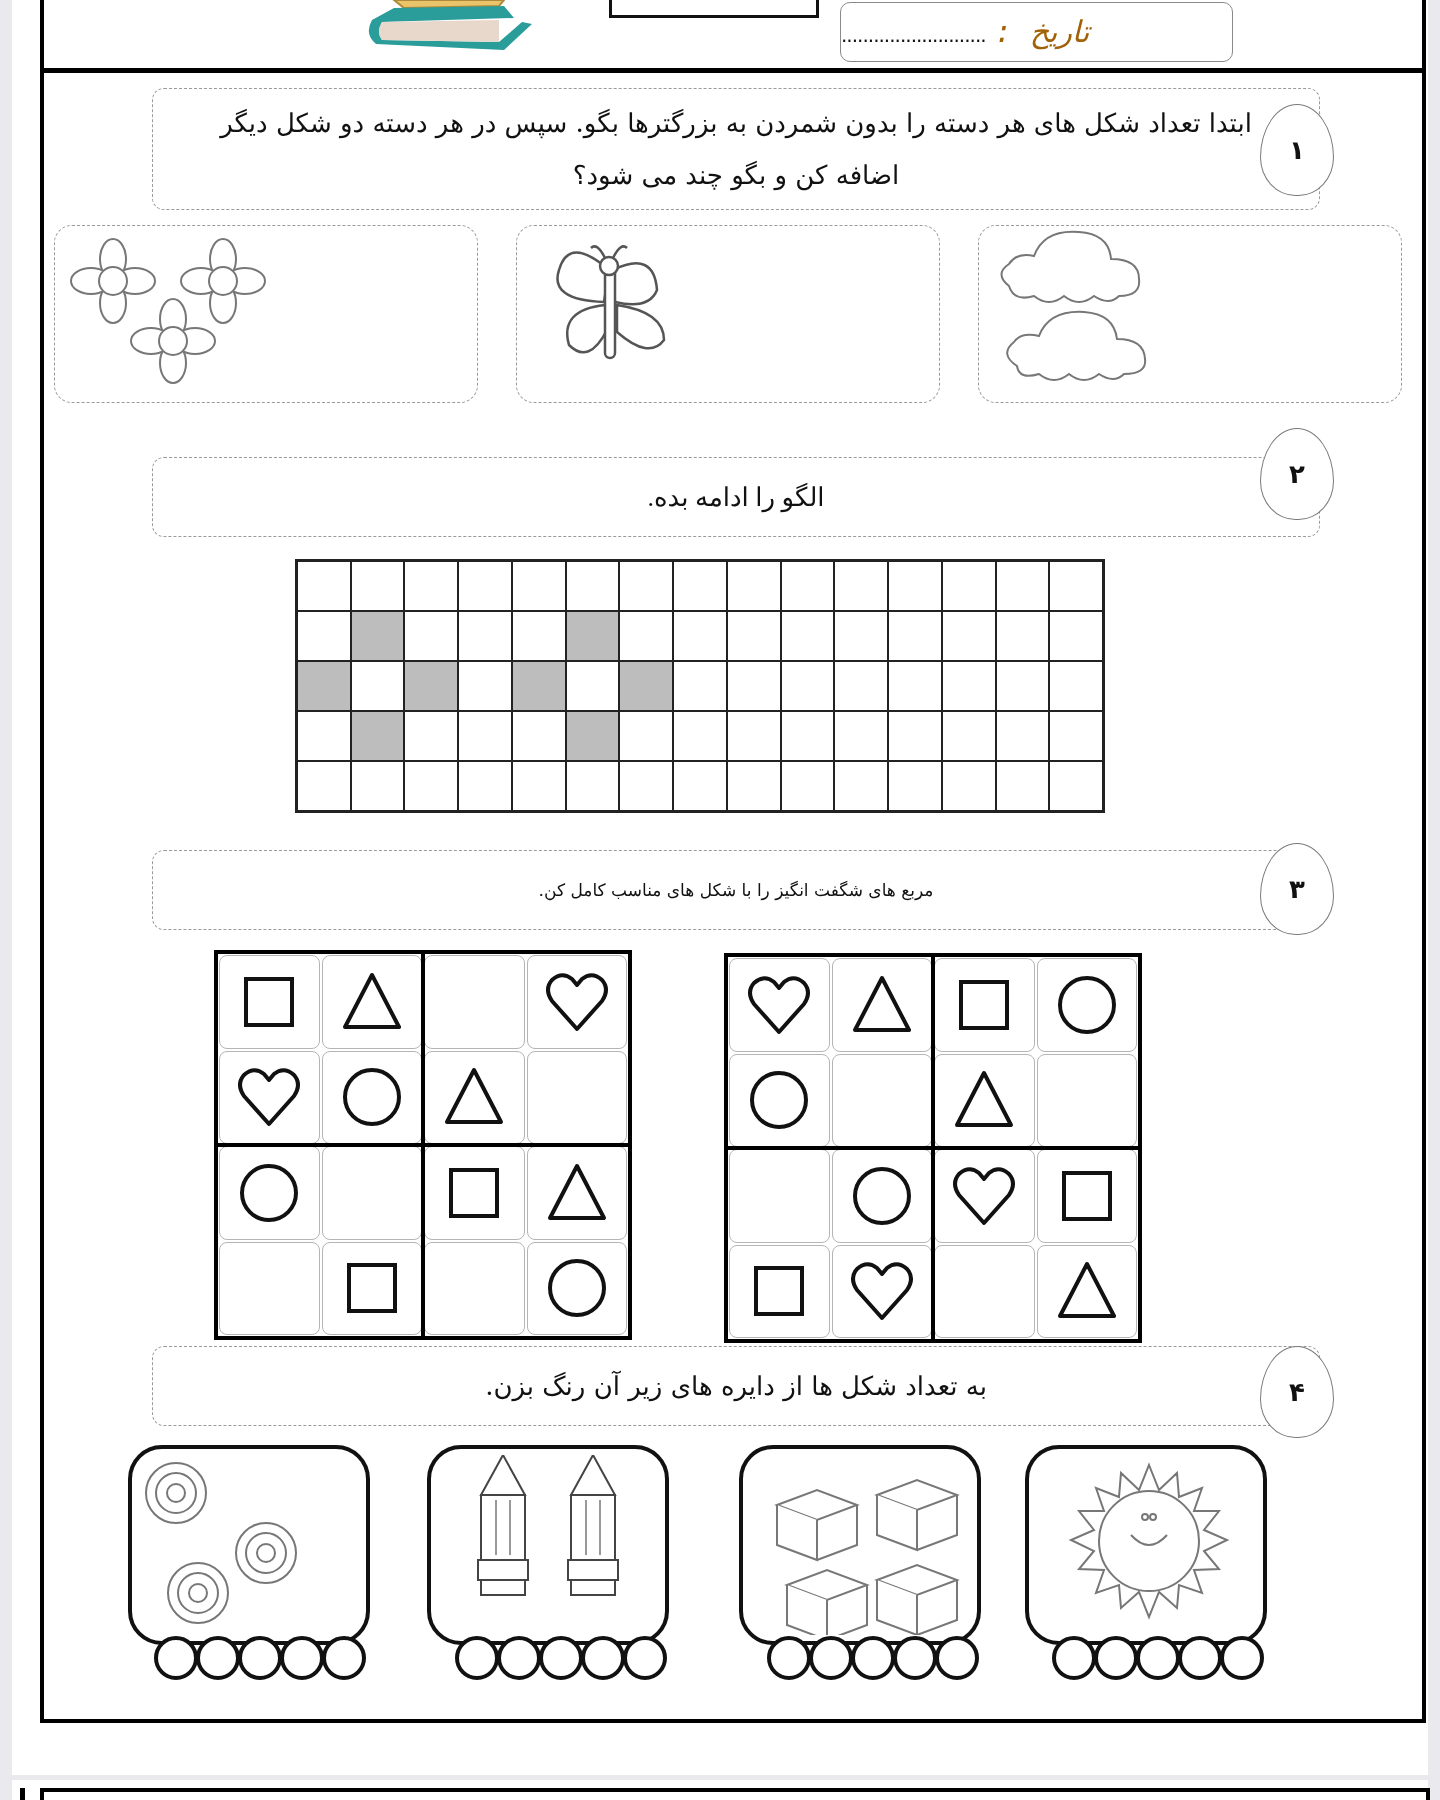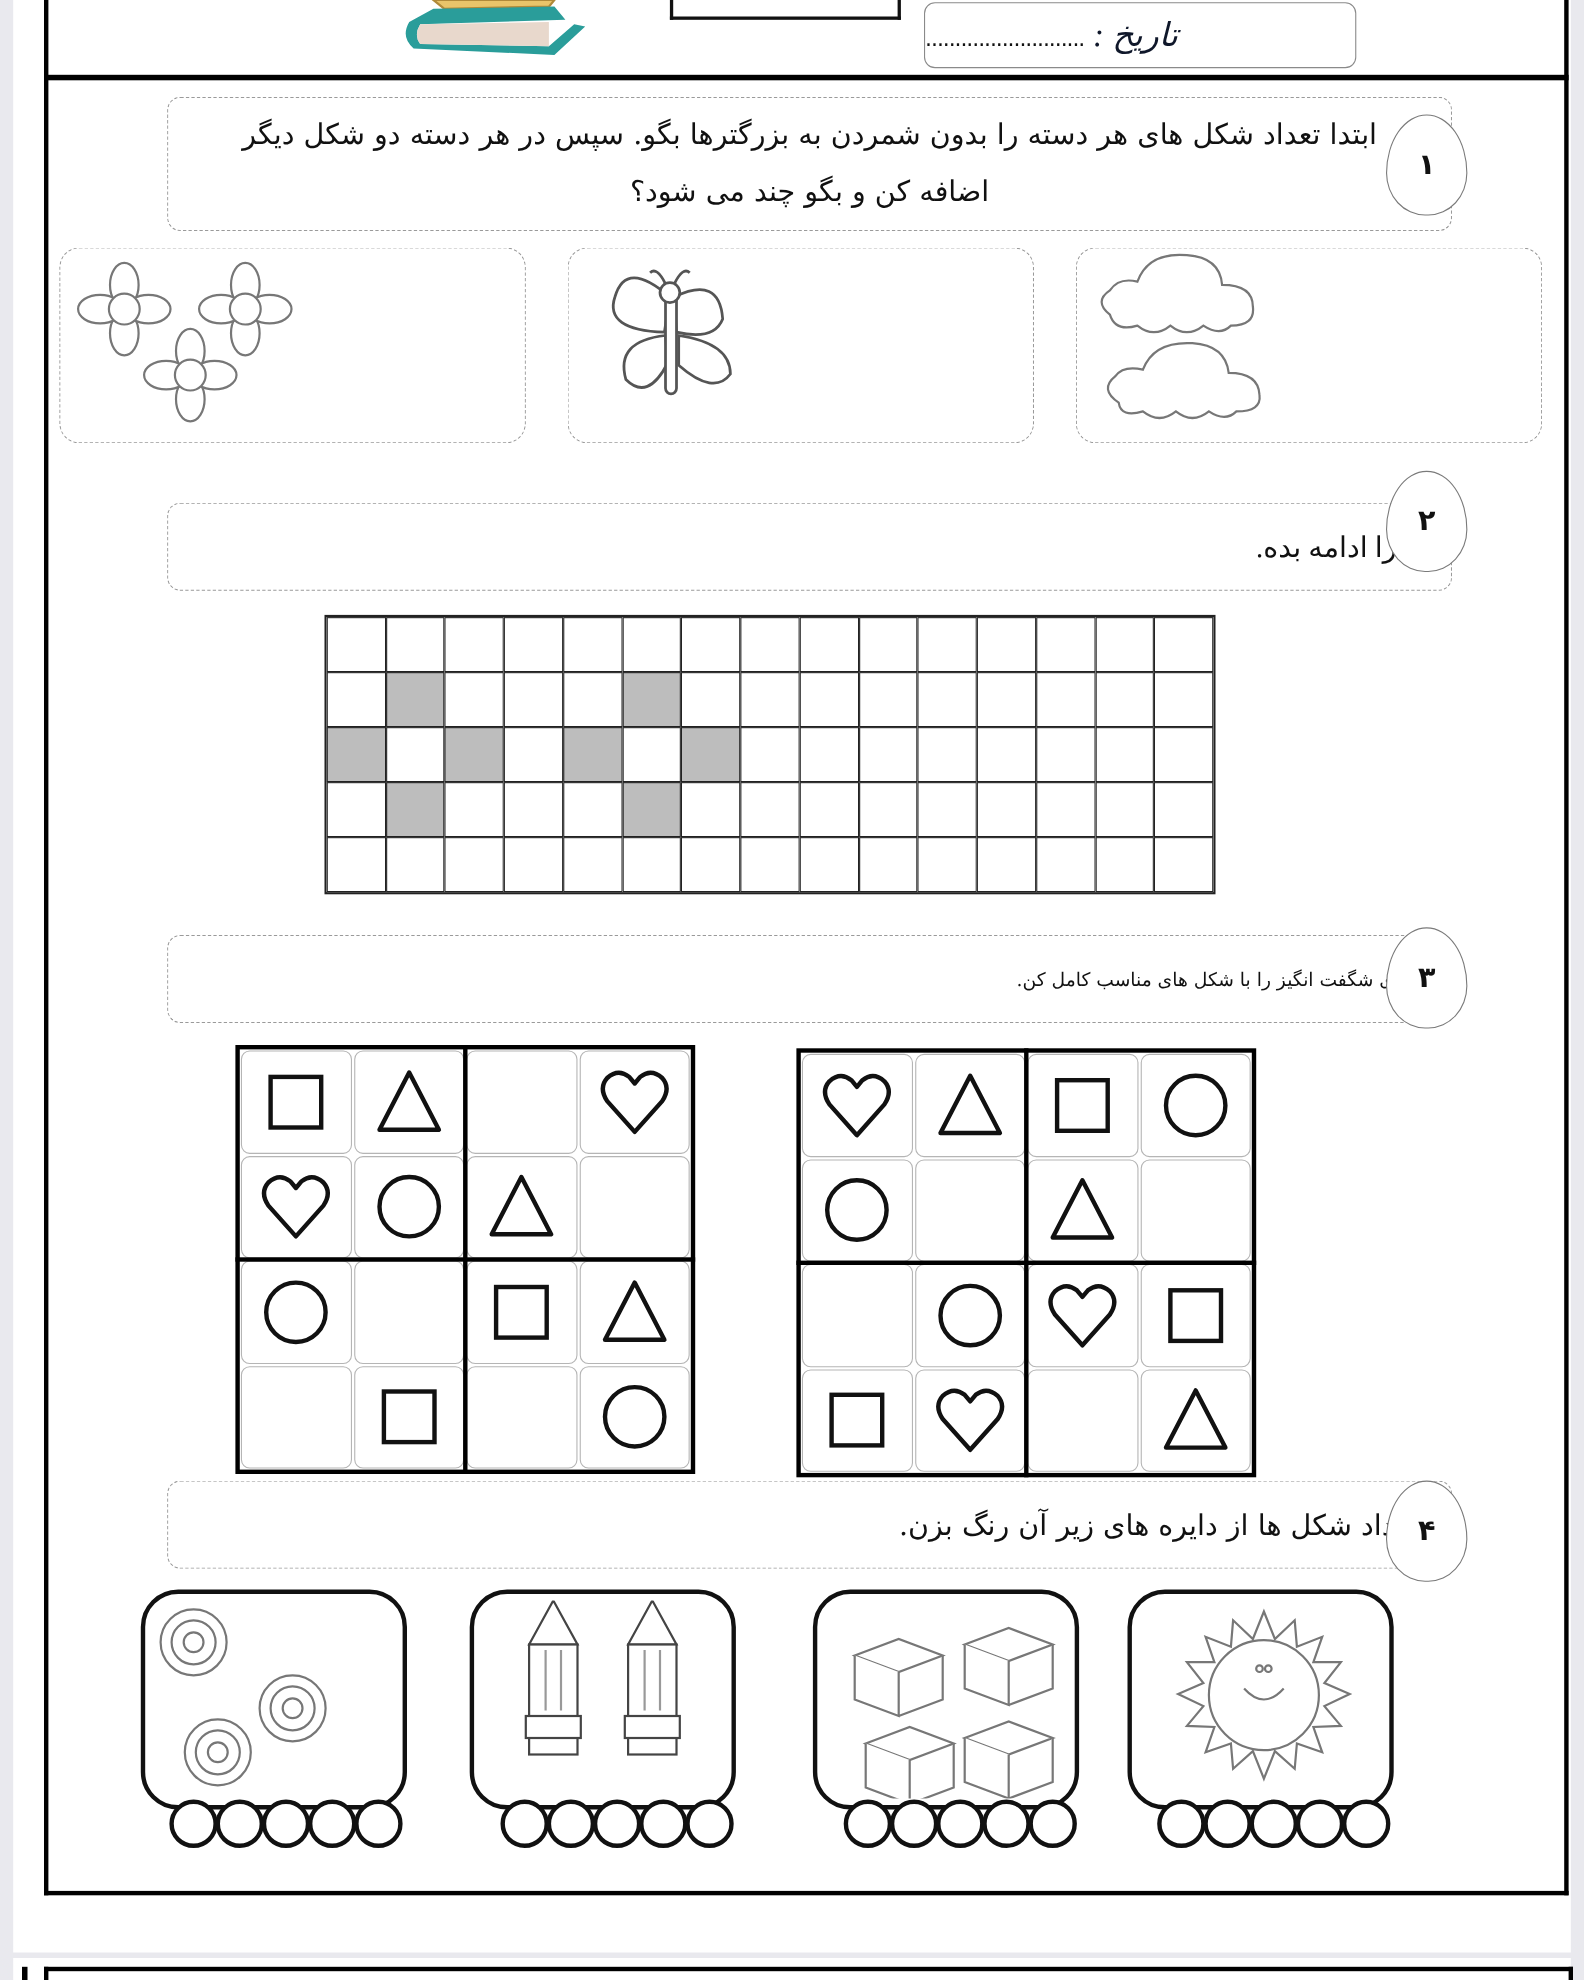--- a/index.html
+++ b/index.html
@@ -18,28 +18,28 @@
   
   .header-rule { position: absolute; left: 28px; top: 68px; width: 1386px; height: 5px; background: #000; }
   .books { position: absolute; left: 342px; top: 0; width: 190px; height: 52px; }
   .title-box { position: absolute; left: 597px; top: -4px; width: 210px; height: 22px; border: 3px solid #111; border-top:none; }
   .date-box {
     position: absolute; left: 828px; top: 2px; width: 393px; height: 60px;
     border: 1.5px solid #8a8a8a; border-radius: 10px;
     display: flex; align-items: center; justify-content: flex-end; padding-right: 26px; gap: 8px;
     direction: rtl;
   }
-  .date-label { font-family: Liberation Serif, serif; font-size: 30px; font-style: italic; color: #0f172a; }
+  .date-label { font-family: Liberation Mono, monospace; font-size: 30px; font-style: italic; color: #a16207; }
   .date-dots { font-size: 20px; color: #111; letter-spacing: -1px; margin-top: 6px; }
 
   
   .q-bar {
     position: absolute; border: 1.5px dashed #9a9a9a; border-radius: 12px;
     background: #fff;
-    display: flex; align-items: center; 
+    display: flex; align-items: center; justify-content: center;
     direction: rtl; text-align: center;
     font-family: "DejaVu Serif", serif; color: #111;
   }
   .q-badge {
     position: absolute; width: 74px; height: 92px;
     border: 1.5px solid #7a7a7a; border-radius: 50% 50% 48% 48% / 58% 58% 42% 42%;
     background: #fff;
     display: flex; align-items: center; justify-content: center;
     font-family: "DejaVu Sans", sans-serif; font-size: 26px; font-weight: bold; color: #111;
   }

